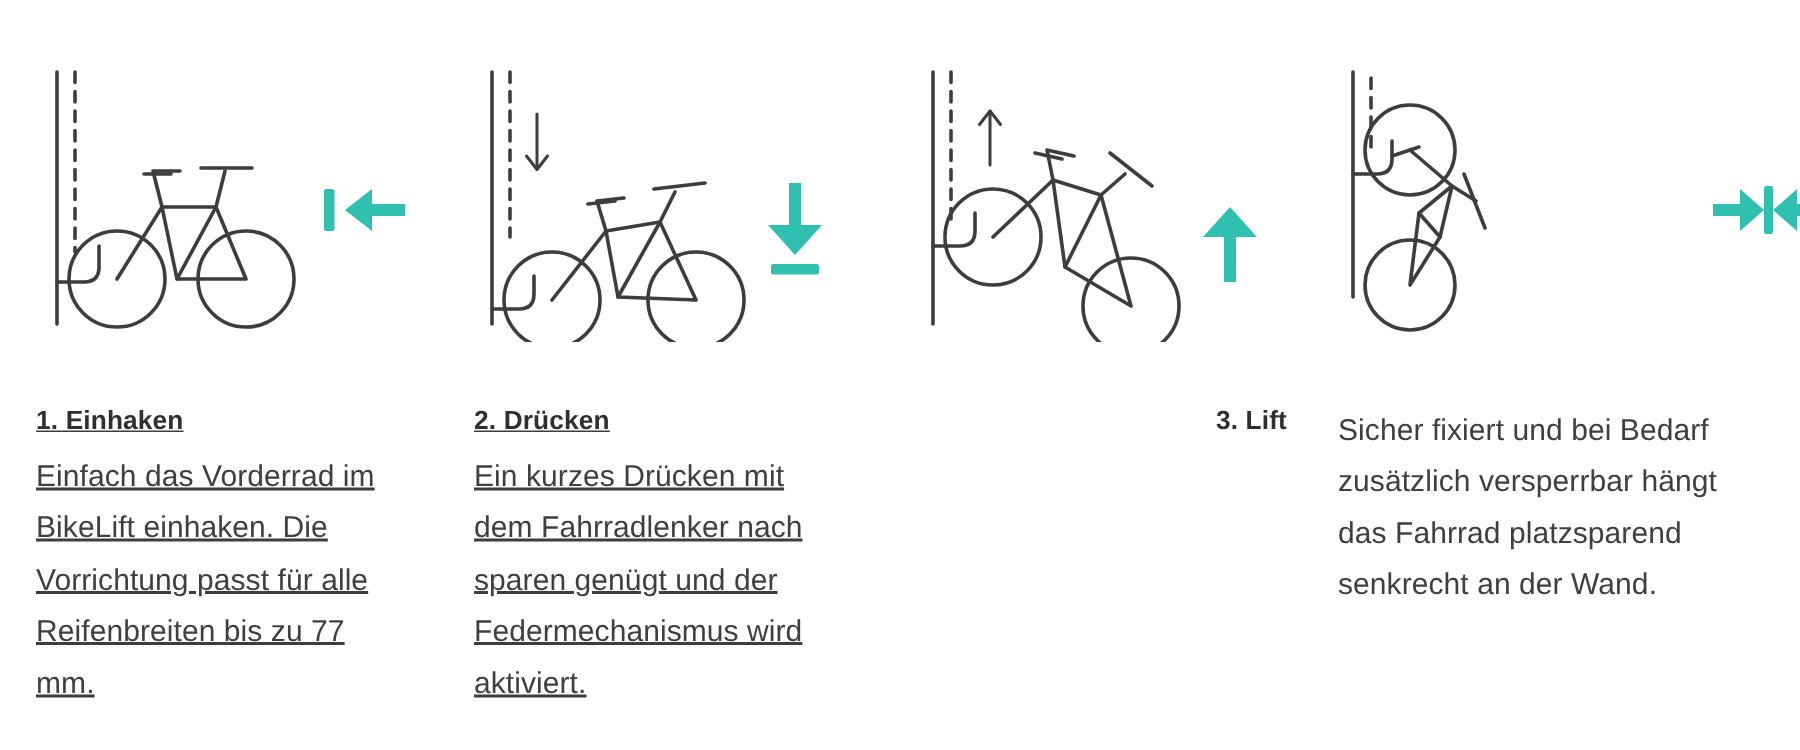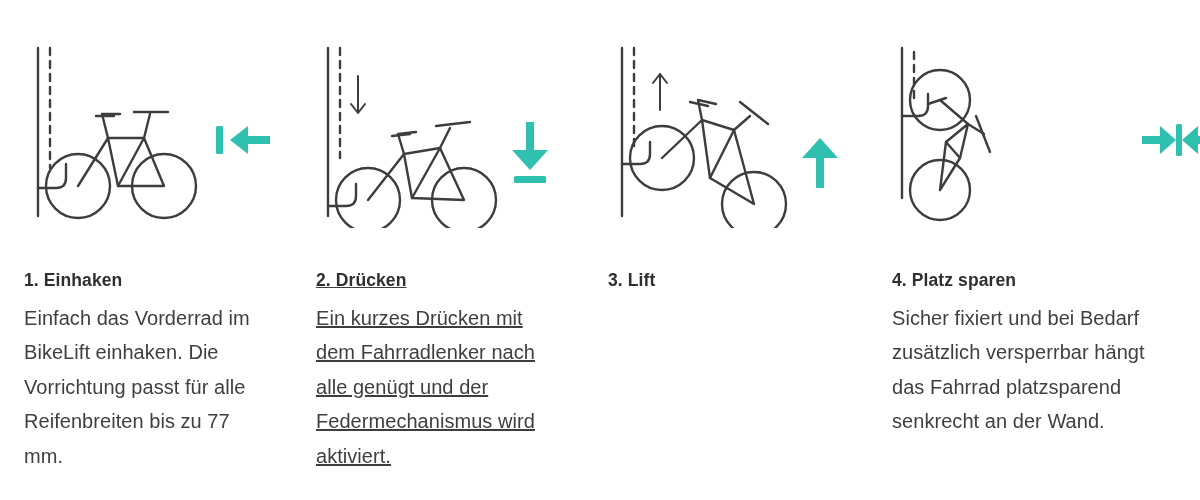--- a/index.html
+++ b/index.html
@@ -25,21 +25,21 @@
     align-items: flex-start;
     padding: 0;
     margin: 0;
   }
   .step {
     position: relative;
     box-sizing: border-box;
   }
   .step-1 { width: 296px; }
   .step-2 { width: 296px; }
-  .step-3 { width: 292px; }
+  .step-3 { width: 292px; text-align: right; }
   .step-4 { width: 316px; }
 
   .art {
     position: relative;
     height: 270px;
     box-sizing: border-box;
   }
   .art svg { display: block; }
 
   .illus {
@@ -56,21 +56,21 @@
     top: 120px;
   }
   .step-1 .connector { left: 210px; }
   .step-2 .connector { left: 206px; }
   .step-3 .connector { left: 200px; }
   .step-4 .connector { left: 256px; }
 
   .caption {
     padding-right: 26px;
   }
-  .step-1 .caption { padding-left: 24px; }
+  .step-1 .caption { padding-left: 24px; text-decoration: underline; }
   .step-2 .caption { padding-left: 20px; text-decoration: underline; }
   .step-3 .caption { padding-left: 16px; }
   .step-4 .caption { padding-left: 8px; }
 
   .caption h3 {
     font-size: 17.5px;
     font-weight: bold;
     color: #2f2f2f;
     margin: 0 0 10px 0;
     letter-spacing: 0.1px;
@@ -151,21 +151,21 @@
         <div class="connector">
           <svg width="56" height="72" viewBox="0 0 56 72" fill="none">
             <path d="M28 2 V38" stroke="#2fc0b0" stroke-width="8" stroke-linecap="butt"></path>
             <path d="M10 30 L28 50 L46 30 Z" fill="#2fc0b0"></path>
             <rect x="12" y="56" width="32" height="7" rx="1.5" fill="#2fc0b0"></rect>
           </svg>
         </div>
       </div>
       <div class="caption">
         <h3>2. Drücken</h3>
-        <p>Ein kurzes Drücken mit dem Fahrradlenker nach alle genügt und der Federmechanismus wird aktiviert.</p>
+        <p>Ein kurzes Drücken mit dem Fahrradlenker nach sparen genügt und der Federmechanismus wird aktiviert.</p>
       </div>
     </div>
 
     <div class="step step-3">
       <div class="art">
         <div class="illus">
           <svg width="190" height="190" viewBox="0 0 190 190" fill="none" stroke="#3d3d3d" stroke-width="2.4" stroke-linecap="round" stroke-linejoin="round">
             <line x1="12" y1="10" x2="12" y2="178"></line>
             <line x1="24" y1="10" x2="24" y2="110" stroke-dasharray="7 6"></line>
             <path d="M12 126 L30 126 Q40 126 40 116 L40 104"></path>
@@ -214,19 +214,18 @@
           <svg width="76" height="42" viewBox="0 0 76 42" fill="none">
             <path d="M2 20 H22" stroke="#2fc0b0" stroke-width="8" stroke-linecap="butt"></path>
             <path d="M20 6 L36 20 L20 34 Z" fill="#2fc0b0"></path>
             <rect x="36" y="4" width="6" height="32" rx="1.5" fill="#2fc0b0"></rect>
             <path d="M74 20 H56" stroke="#2fc0b0" stroke-width="8" stroke-linecap="butt"></path>
             <path d="M58 6 L42 20 L58 34 Z" fill="#2fc0b0"></path>
           </svg>
         </div>
       </div>
       <div class="caption">
-        <h3>4. Platz sparen</h3>
         <p>Sicher fixiert und bei Bedarf zusätzlich versperrbar hängt das Fahrrad platzsparend senkrecht an der Wand.</p>
       </div>
     </div>
 
   </div>
 </div>
 
 </body></html>

